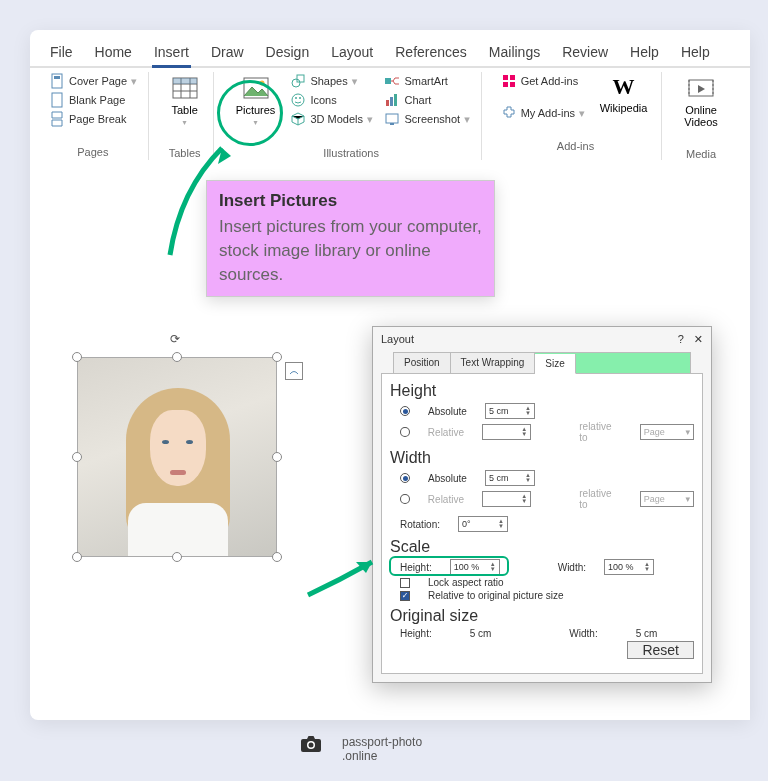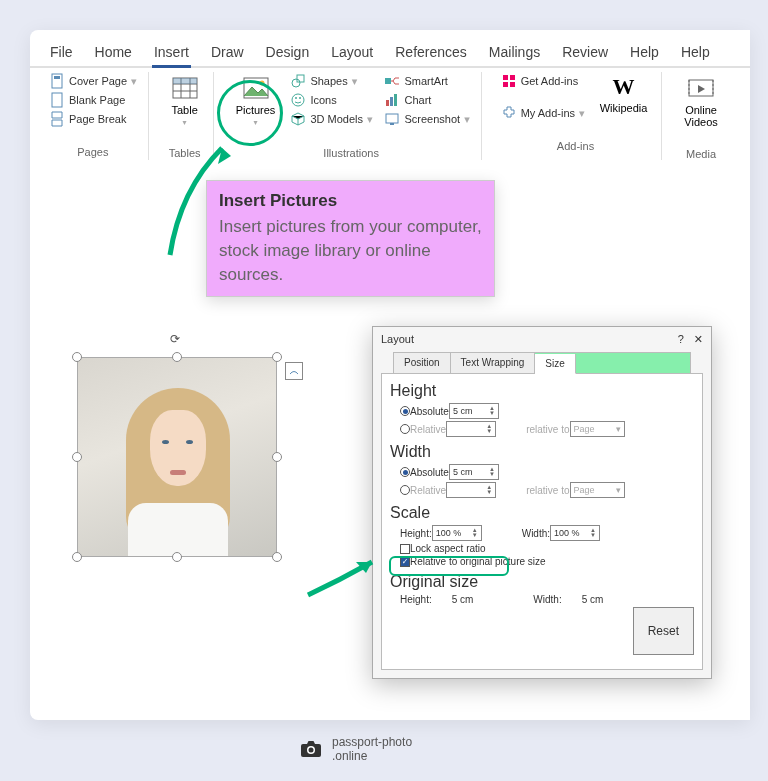--- a/index.html
+++ b/index.html
@@ -37,34 +37,34 @@
 .photo .shirt{position:absolute;left:50px;top:145px;width:100px;height:60px;background:#f7f7f5;border-radius:18px 18px 0 0}
 .layoutopt{position:absolute;left:285px;top:362px;width:18px;height:18px;border:1px solid #888;background:#fff;display:flex;align-items:center;justify-content:center;font-size:10px;color:#555}
 .dialog{position:absolute;left:372px;top:326px;width:340px;background:#f5f5f5;border:1px solid #aaa;box-shadow:0 6px 24px rgba(0,0,0,.25);font-size:10px;color:#333}
 .dlg-title{display:flex;justify-content:space-between;padding:6px 8px;font-size:11px}
 .dlg-tabs{display:flex;background:#86efac;margin:0 20px;border:1px solid #bbb;border-bottom:none}
 .dlg-tab{padding:4px 10px;border-right:1px solid #bbb;background:#eee;cursor:pointer}
 .dlg-tab.active{background:#fff;border-bottom:1px solid #fff;position:relative;top:1px}
 .dlg-body{background:#fff;margin:0 8px 8px;border:1px solid #bbb;padding:8px}
 .sect{margin-bottom:6px}
 .sect-h{font-size:16px;margin-bottom:3px}
-.row{display:flex;align-items:center;gap:0;margin:2px 0 2px 10px}
+.row{display:flex;align-items:center;gap:18px;margin:2px 0 2px 10px}
 .spin{display:flex;align-items:center;width:50px;height:16px;border:1px solid #888;background:#fff;padding:0 3px;font-size:9px;justify-content:space-between}
 .spin .sp{font-size:6px;line-height:5px;color:#666}
 .sel{width:55px;height:16px;border:1px solid #888;background:#fff;font-size:9px;padding:0 3px;display:flex;align-items:center;justify-content:space-between}
 .radio{width:10px;height:10px;border:1px solid #555;border-radius:50%;display:inline-flex;align-items:center;justify-content:center}
 .radio.on::after{content:"";width:5px;height:5px;background:#2b579a;border-radius:50%}
 .cb{width:10px;height:10px;border:1px solid #555;background:#fff;display:inline-flex;align-items:center;justify-content:center;font-size:8px;color:#2b579a}
 .cb.on{background:#2b579a;color:#fff}
 .lock-hl{position:absolute;border:2px solid #00b27a;border-radius:6px;left:389px;top:556px;width:120px;height:20px;pointer-events:none}
 .dlg-foot{display:flex;justify-content:flex-end;gap:6px;padding:0 8px 8px}
-.dbtn{padding:16px 14px;border:1px solid #888;background:#f0f0f0;font-size:12px;cursor:pointer}
+.dbtn{padding:0 14px;border:1px solid #888;background:#f0f0f0;font-size:14px;cursor:pointer}
 .dbtn.primary{border:1px solid #2b579a}
 .dbtn.reset{margin-left:auto}
-.watermark{position:absolute;left:300px;bottom:18px;display:flex;align-items:center;gap:10px;color:#555;font-size:12px}
+.watermark{position:absolute;left:300px;bottom:18px;display:flex;gap:20px;color:#555;font-size:12px}
 .arrow{position:absolute;pointer-events:none}
 .faded{color:#aaa}
 </style>
 </head>
 <body>
 
 <div class="app">
  <div class="tabs">
   <span class="tab">File</span>
   <span class="tab">Home</span>
@@ -319,20 +319,27 @@
             <span class="sp">▲<br>▼</span>
           </span>
           <span style="margin-left:30px">relative to</span>
           <span class="sel">
             <span>Page</span>
             <span>▾</span>
           </span>
         </div>
   </div>
   <div class="sect">
+   <div class="row">
+          <span>Rotation:</span>
+          <span class="spin">
+            <span>0°</span>
+            <span class="sp">▲<br>▼</span>
+          </span>
+        </div>
   </div>
   <div class="sect">
         <div class="sect-h">Scale</div>
    <div class="row">
           <span>Height:</span>
           <span class="spin">
             <span>100 %</span>
             <span class="sp">▲<br>▼</span>
           </span>
           <span style="margin-left:40px">Width:</span>

